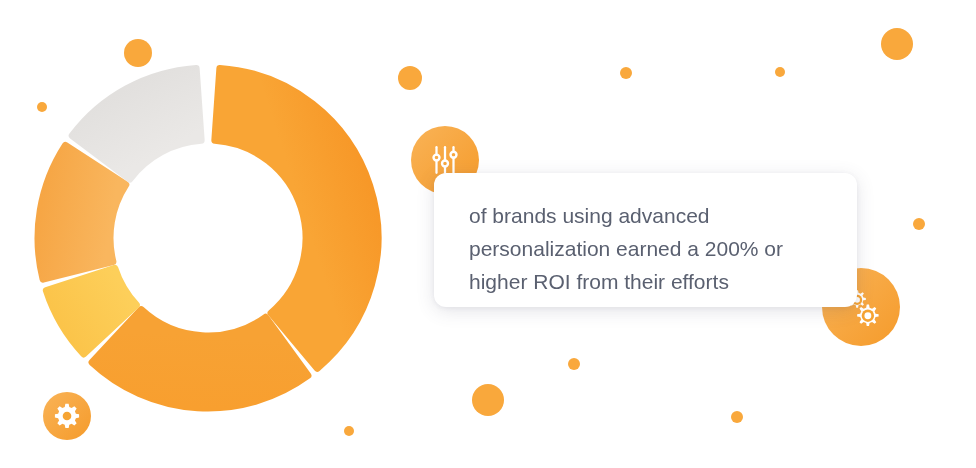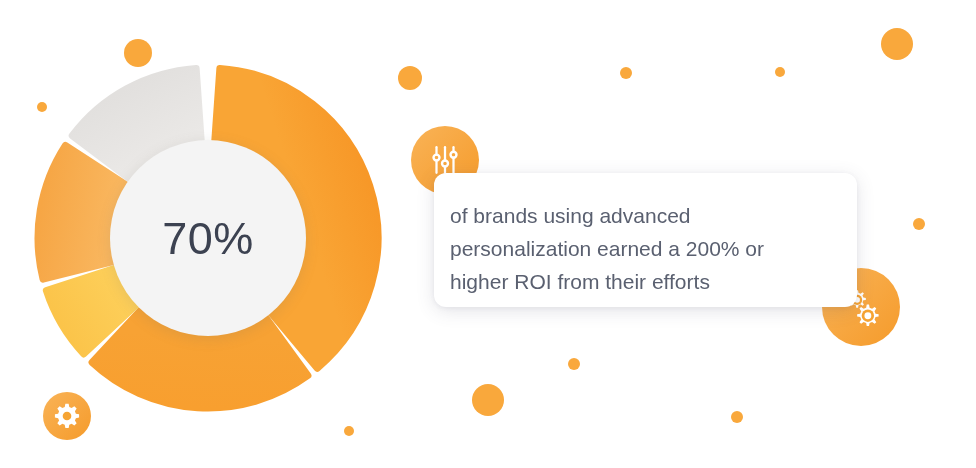--- a/index.html
+++ b/index.html
@@ -69,21 +69,21 @@
     position: absolute;
     left: 434px;
     top: 173px;
     width: 423px;
     height: 134px;
     background: #ffffff;
     border-radius: 12px;
     box-shadow: 0 4px 18px rgba(90,90,110,0.16),
                 0 1px 4px rgba(90,90,110,0.08);
     box-sizing: border-box;
-    padding: 26px 30px 0 16px;
+    padding: 26px 30px 0 35px;
     z-index: 5;
   }
   #stat-card-text {
     font-size: 21px;
     line-height: 33px;
     color: #5a6070;
     font-weight: 400;
   }
 
   
@@ -161,23 +161,20 @@
           </linearGradient>
         </defs>
       <g id="donut-segments">
           <path d="M 181.85860053650134 0.4141114558298966 A 170 170 0 0 1 279.2738936467117 300.22755533022627 L 232.99318574928085 245.07235542565985 A 98 98 0 0 0 176.8361344269243 72.23872307453723 Z" fill="url(#segGrad0)" stroke="url(#segGrad0)" stroke-width="7" stroke-linejoin="round"></path>
           <path d="M 269.9234928897204 307.5328890437411 A 170 170 0 0 1 54.060278789375275 294.33012927525897 L 103.16416071387516 241.6726627586787 A 98 98 0 0 0 227.60295472466237 249.28366544874484 Z" fill="url(#segGrad1)" stroke="url(#segGrad1)" stroke-width="7" stroke-linejoin="round"></path>
           <path d="M 45.66987072474102 285.9397212106247 A 170 170 0 0 1 8.32039222982391 222.53288904374108 L 76.79646140307496 200.28366544874484 A 98 98 0 0 0 98.32733724132129 236.83583928612487 Z" fill="url(#segGrad2)" stroke="url(#segGrad2)" stroke-width="7" stroke-linejoin="round"></path>
           <path d="M 5.049726533080587 211.1267222519435 A 170 170 0 0 1 27.426003449277914 77.41136404744539 L 87.81028434134845 116.62537456852735 A 98 98 0 0 0 74.91101882495235 193.70834576876743 Z" fill="url(#segGrad3)" stroke="url(#segGrad3)" stroke-width="7" stroke-linejoin="round"></path>
           <path d="M 34.23196329196017 67.69144606415183 A 170 170 0 0 1 158.14139946349866 0.4141114558298966 L 163.1638655730757 72.23872307453723 A 98 98 0 0 0 91.73372001536528 111.02212773109929 Z" fill="url(#segGrad4)" stroke="url(#segGrad4)" stroke-width="7" stroke-linejoin="round"></path>
         </g>
     </svg>
-    <div id="donut-hole">
-      <span id="donut-center-value">70%</span>
-    </div>
   </div>
 
   <div class="badge" id="badge-sliders">
     <svg width="34" height="34" viewBox="0 0 24 24">
       <g stroke="#ffffff" stroke-width="1.6" fill="none" stroke-linecap="round">
         <line x1="6" y1="3" x2="6" y2="8.2"></line>
         <line x1="6" y1="12.4" x2="6" y2="21"></line>
         <line x1="12" y1="3" x2="12" y2="12.4"></line>
         <line x1="12" y1="16.6" x2="12" y2="21"></line>
         <line x1="18" y1="3" x2="18" y2="6.2"></line>

